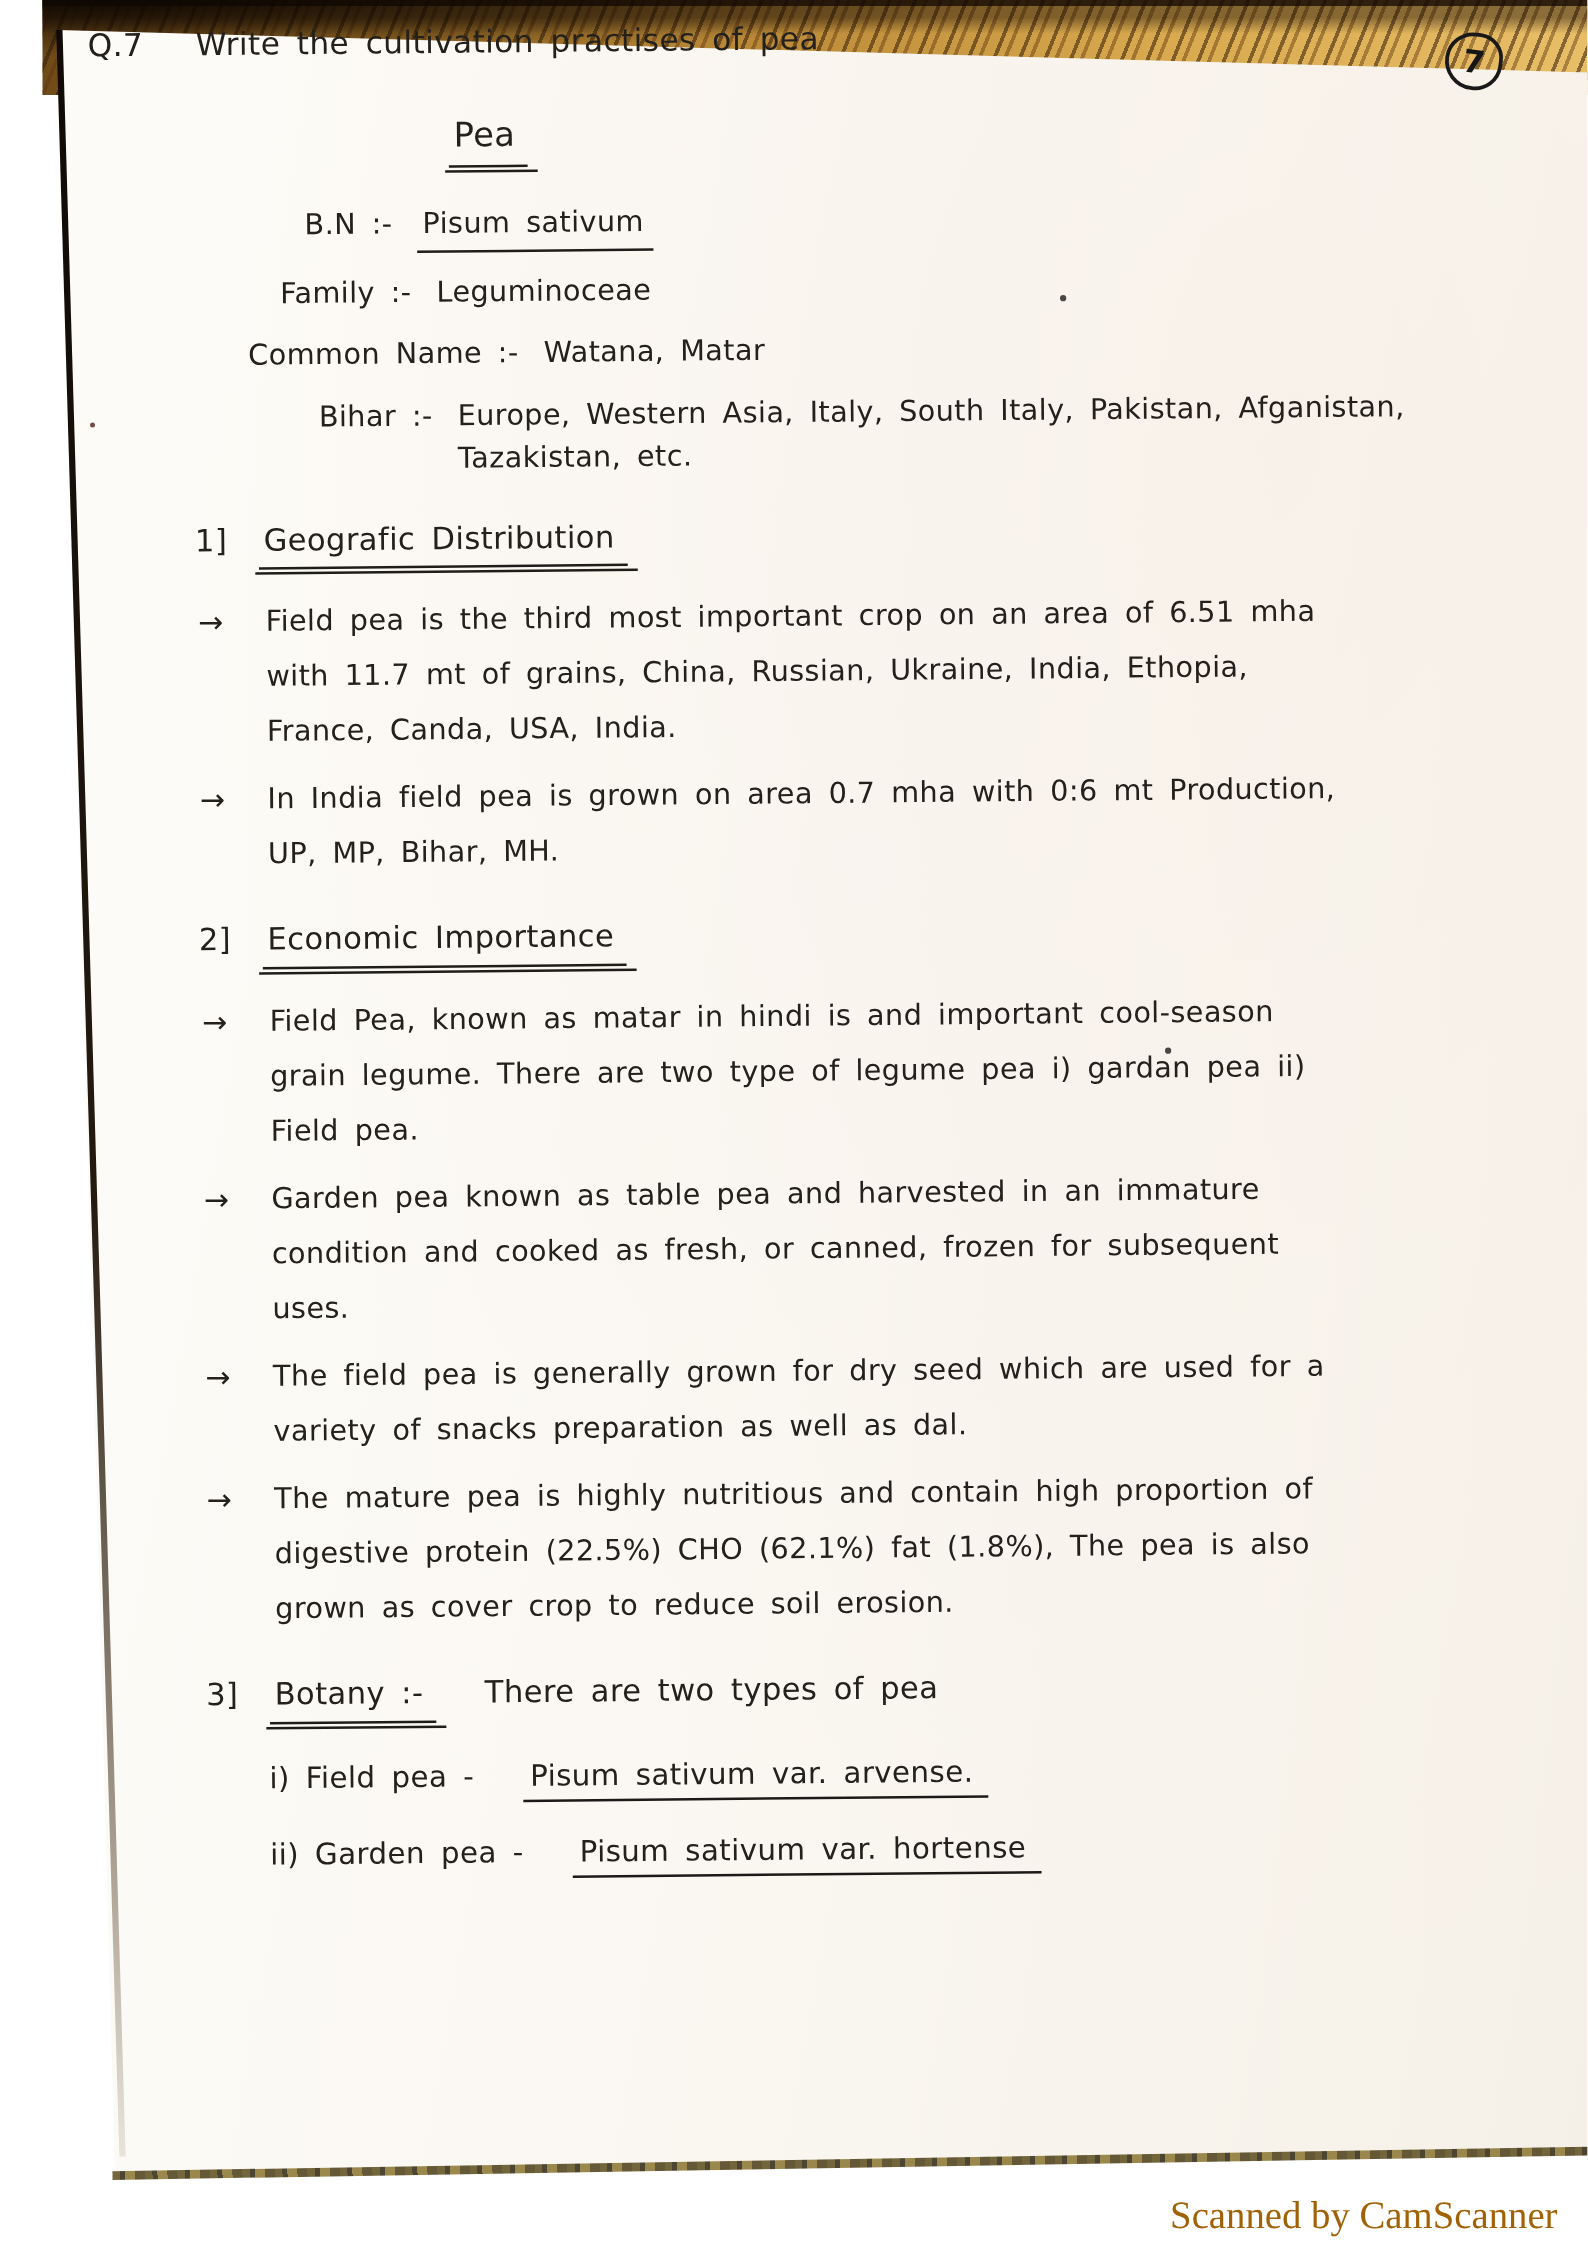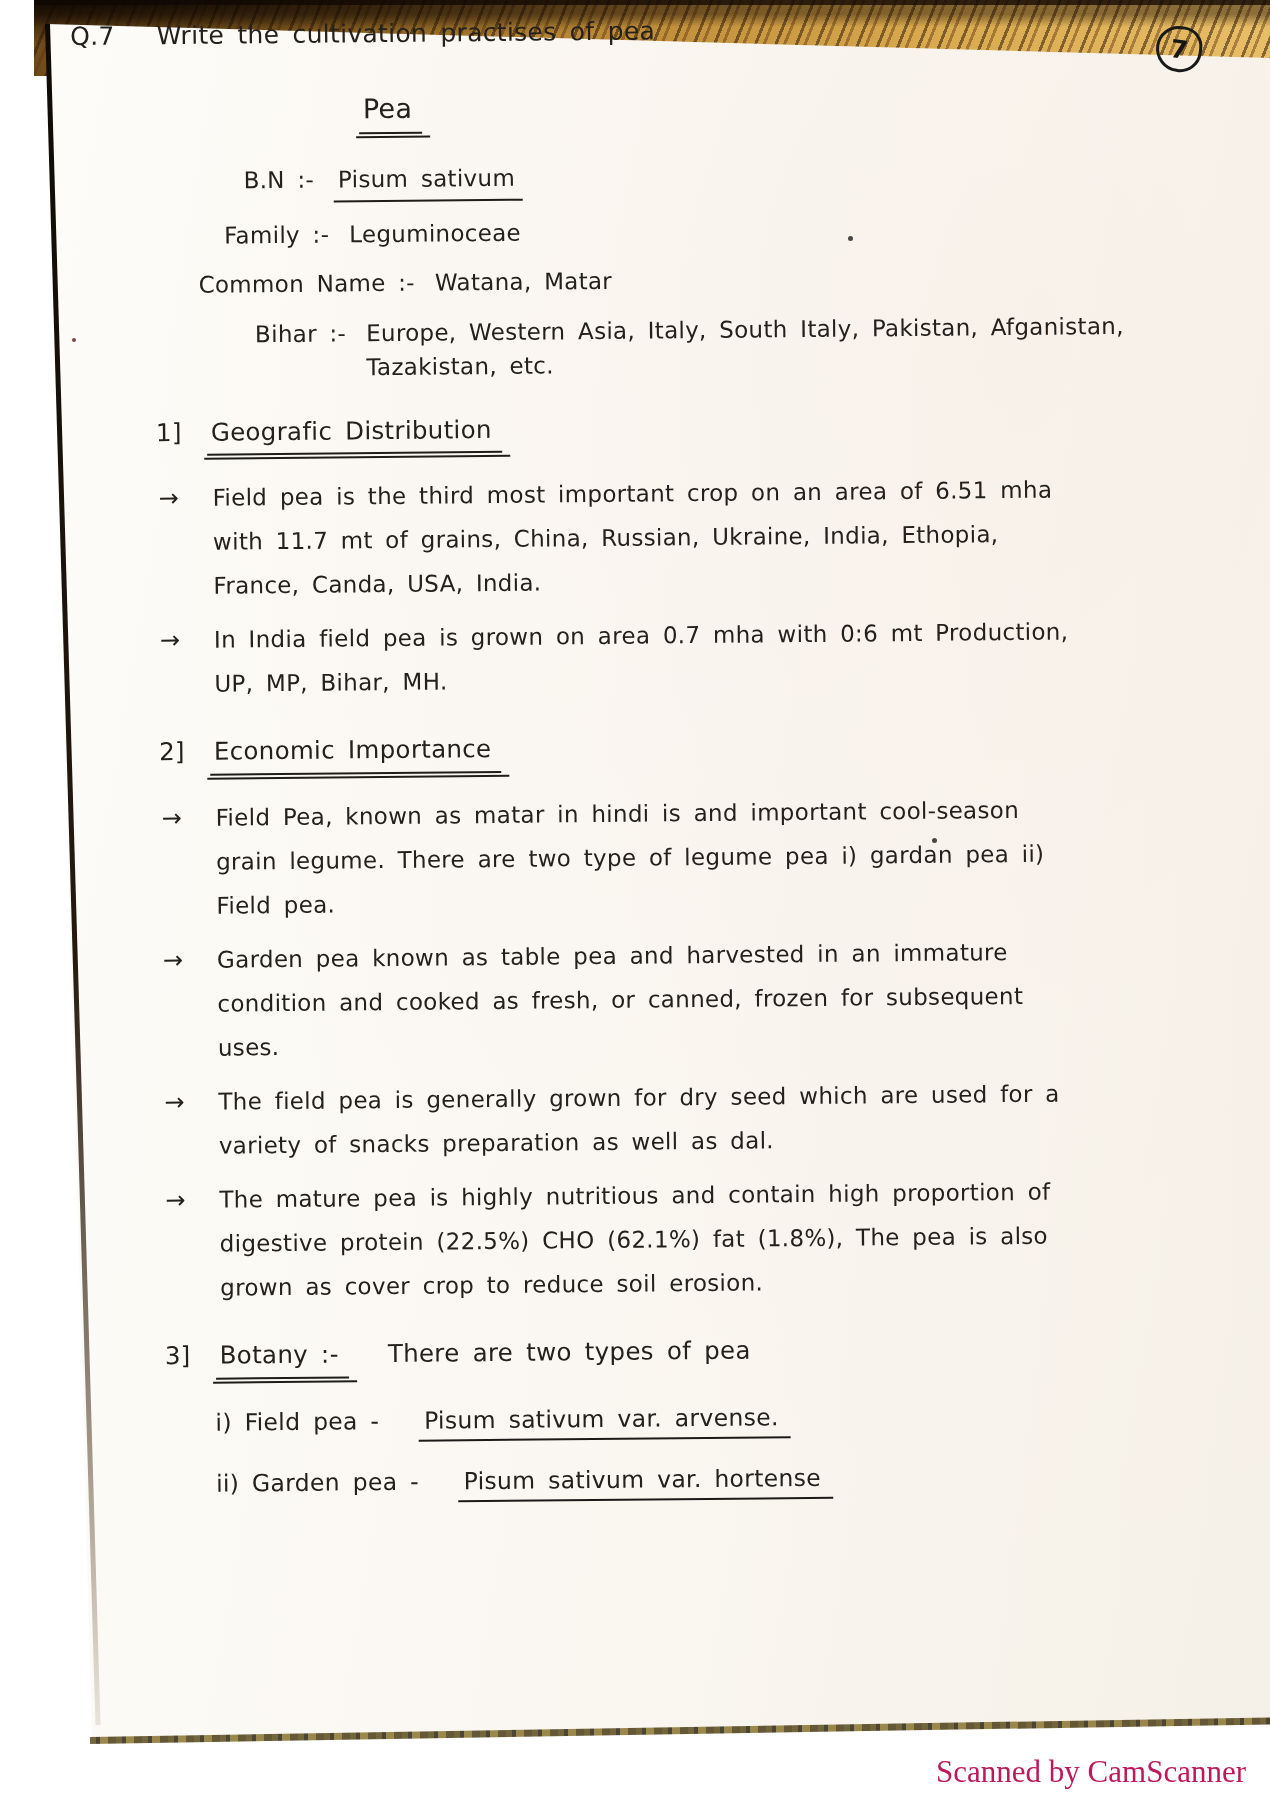--- a/index.html
+++ b/index.html
@@ -67,21 +67,21 @@
   .sec-head .intro{margin-left:26px;}
   .bullet{display:flex;padding-left:84px;margin-bottom:10px;line-height:44px;}
   .bullet .arrow{flex:none;width:54px;font-size:24px;}
   .bullet .btext{max-width:874px;}
   .species{padding-left:132px;margin:26px 0 0 0;font-size:23.5px;}
   .species .label{margin-right:26px;}
   .species .value{border-bottom:2.5px solid #1c1a18;padding:0 12px 5px 6px;}
   .dot{position:absolute;width:5px;height:5px;background:#4a4644;border-radius:50%;}
   .watermark{
     position:absolute;right:24px;bottom:7px;
-    font-family:"Liberation Serif", serif;font-size:31px;color:#be185d;
+    font-family:"Liberation Serif", serif;font-size:31px;color:#a16207;
   }
 </style>
 </head>
 <body>
 
 <div class="wood"></div>
 <div class="paper"></div>
 <div class="left-edge"></div>
 <div class="bottom-edge"></div>
 

